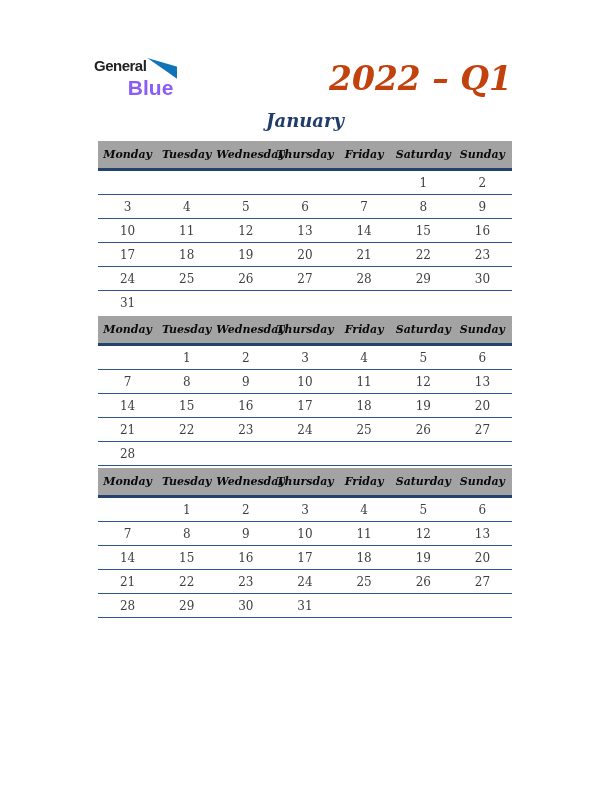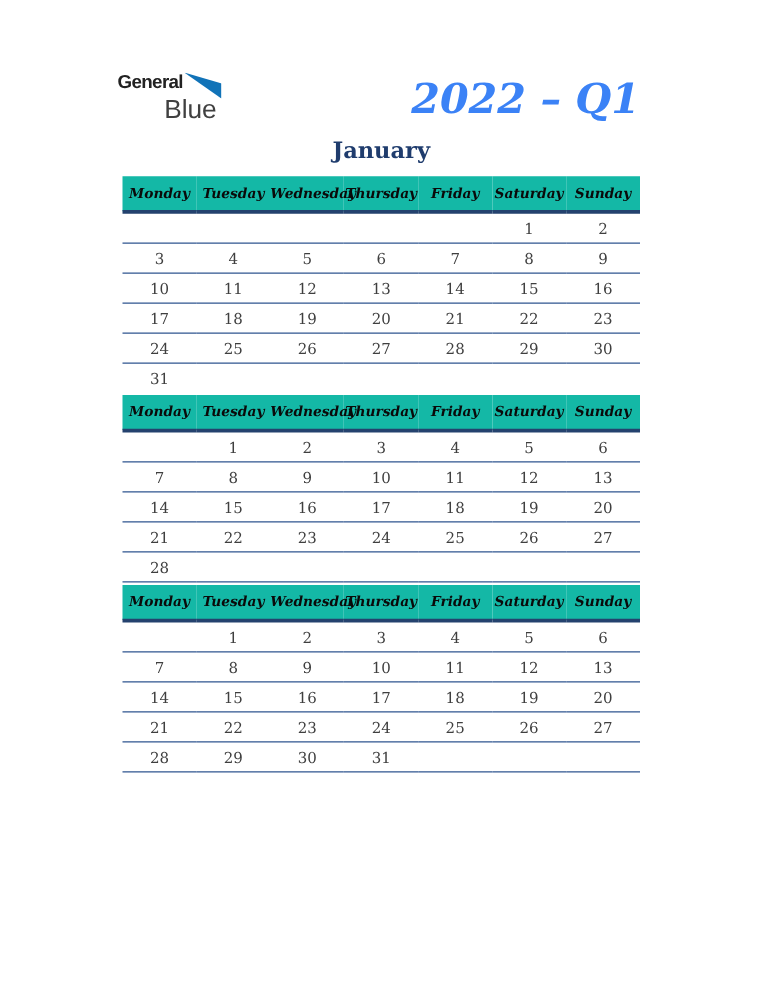--- a/index.html
+++ b/index.html
@@ -20,35 +20,35 @@
     font-size:15px;font-weight:600;color:#222222;letter-spacing:-0.5px;line-height:1;
     padding-top:4px;
   }
   .logo-triangle{
     width:30px;height:21px;background:#1173b8;
     clip-path:polygon(0 0,100% 42%,100% 100%);
     margin:4px 0 0 1px;
   }
   .logo-blue{
     font-family:"Liberation Sans", sans-serif;
-    font-size:21px;font-weight:400;color:#404040;line-height:1;
+    font-size:21px;font-weight:700;color:#8b5cf6;line-height:1;
     text-align:right;margin-top:-2px;padding-right:4px;
   }
   .q-title{
-    font-size:33px;font-weight:bold;font-style:italic;color:#3b82f6;
+    font-size:33px;font-weight:bold;font-style:italic;color:#c2410c;
     margin-top:8px;line-height:1;
   }
   .month{margin-top:2px;}
   .month-title{
-    text-align:center;font-size:18px;font-weight:bold;
+    text-align:center;font-size:18px;font-weight:bold;font-style:italic;
     color:#1f3c6d;margin:12px 0 9px;line-height:1.2;
   }
   table{width:100%;border-collapse:collapse;table-layout:fixed;}
   thead th{
-    background:#14b8a6;
+    background:#a3a3a3;
     font-size:11px;font-style:italic;font-weight:bold;color:#0a0a0a;
     padding:7px 0;border-bottom:3px solid #24426e;
   }
   tbody td{
     text-align:center;font-size:12px;color:#3f3f3f;
     padding:5px 0 4px;border-bottom:1.5px solid #2f5590;
   }
   tr.no-line td{border-bottom:none;}
 </style>
 </head>

